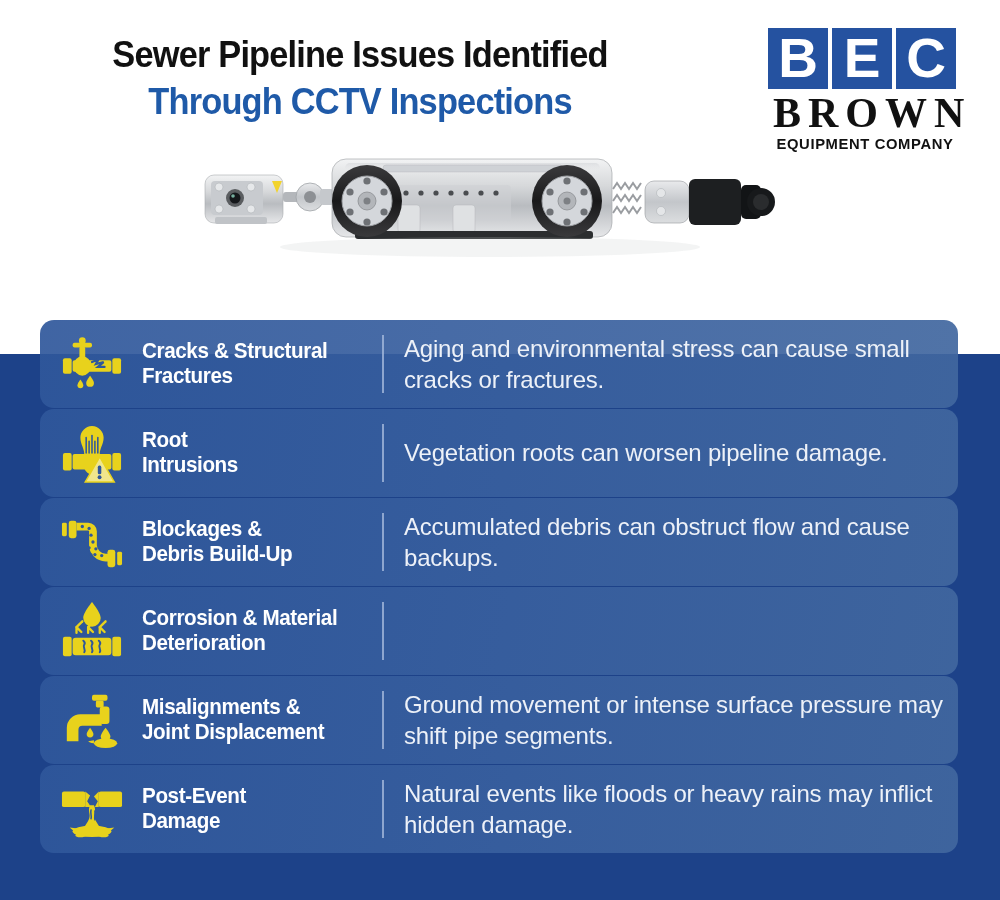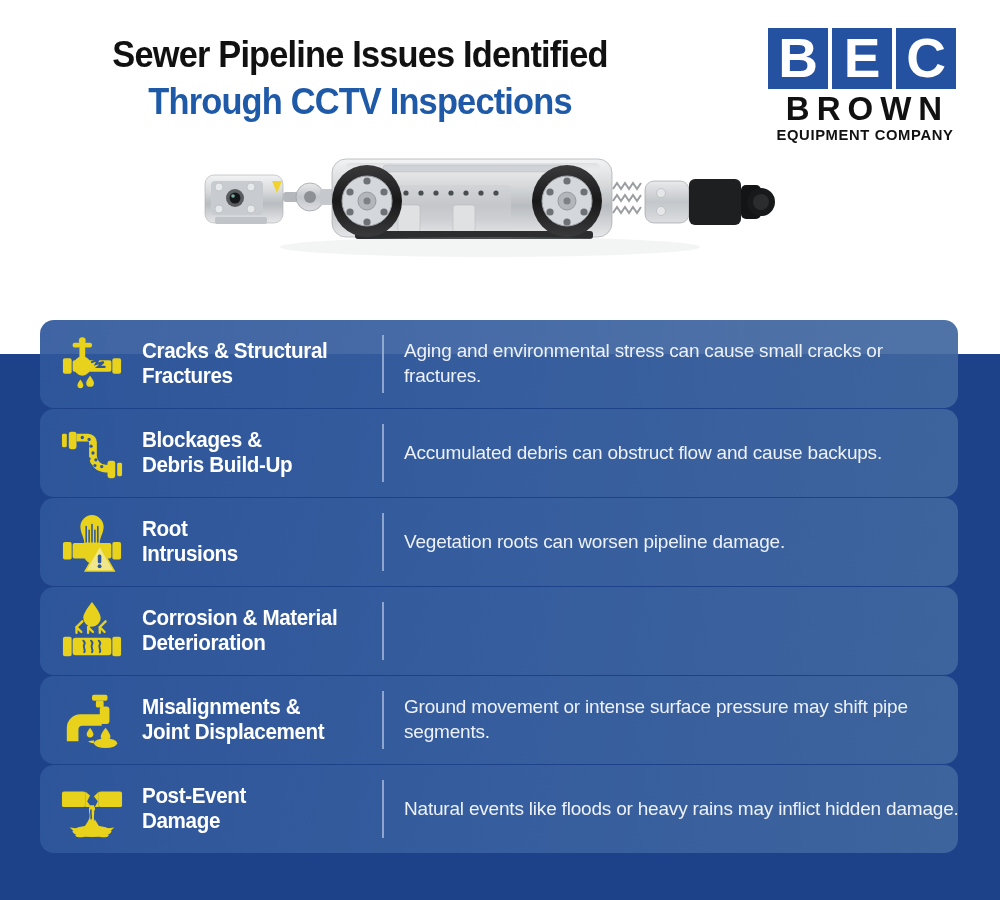--- a/index.html
+++ b/index.html
@@ -82,27 +82,27 @@
     color: #ffffff;
     font-size: 55px;
     font-weight: bold;
     line-height: 61px;
     text-align: center;
     font-family: "Liberation Sans", sans-serif;
     letter-spacing: 0px;
   }
   .logo-brown {
     margin-top: 3px;
-    font-size: 33px;
+    font-size: 42px;
     font-weight: bold;
     color: #111111;
     letter-spacing: 7px;
     text-align: center;
     line-height: 1.02;
-    font-family: Liberation Sans, sans-serif;
+    font-family: Liberation Serif, serif;
     padding-left: 5px;
   }
   .logo-sub {
     font-size: 14.5px;
     font-weight: bold;
     color: #111111;
     letter-spacing: 0.6px;
     text-align: center;
     margin-top: 1px;
     font-family: "Liberation Sans", sans-serif;
@@ -193,21 +193,21 @@
     height: 58px;
     background: #9FB4D8;
     flex: none;
     margin-right: 20px;
     opacity: 0.85;
   }
 
   .desc-cell {
     flex: 1;
     color: #EDF1F8;
-    font-size: 19px;
+    font-size: 24px;
     line-height: 1.3;
     font-family: "Liberation Sans", sans-serif;
     letter-spacing: -0.2px;
     padding-right: 40px;
     font-weight: normal;
   }
 </style>
 </head>
 <body>
 
@@ -358,20 +358,51 @@
             <path d="M30 44 c0 0 -4 5 -4 7.5 a4 4 0 0 0 8 0 C34 49 30 44 30 44 z"></path>
             <path d="M20 48 c0 0 -3 4 -3 6 a3 3 0 0 0 6 0 C23 52 20 48 20 48 z"></path>
           </svg>
         </div>
         <div class="title-cell">
           <div>Cracks &amp; Structural</div>
           <div>Fractures</div>
         </div>
         <div class="divider"></div>
         <div class="desc-cell">Aging and environmental stress can cause small cracks or fractures.</div>
+      </div>
+    </div>
+
+    <div class="row">
+      <div class="card narrow"></div>
+      <div class="row-inner">
+        <div class="icon-cell">
+          <svg width="62" height="62" viewBox="0 0 64 64" fill="#E8D21C">
+            <rect x="2" y="32" width="9" height="18" rx="2"></rect>
+            <rect x="53" y="32" width="9" height="18" rx="2"></rect>
+            <rect x="12" y="33" width="40" height="16" rx="2"></rect>
+            <path d="M32 4 c-7 0 -12 6 -12 12 c0 7 4 11 4 17 h16 c0 -6 4 -10 4 -17 c0 -6 -5 -12 -12 -12 z"></path>
+            <g stroke="#2F579B" stroke-width="1.6" fill="none" stroke-linecap="round">
+              <path d="M26 16 v16"></path>
+                <path d="M32 14 v18"></path>
+                <path d="M38 16 v16"></path>
+              <path d="M29 20 v12"></path>
+                <path d="M35 20 v12"></path>
+            </g>
+            <path d="M24 48 c2 4 4 6 8 6 s6 -2 8 -6" fill="#E8D21C"></path>
+            <path d="M40 36 L55 62 H25 Z" fill="#F0E68C" stroke="#E8D21C" stroke-width="1.5"></path>
+            <rect x="38" y="45" width="3.6" height="9" rx="1.6" fill="#2F579B"></rect>
+            <circle cx="39.8" cy="57" r="2" fill="#2F579B"></circle>
+          </svg>
+        </div>
+        <div class="title-cell">
+          <div>Root</div>
+          <div>Intrusions</div>
+        </div>
+        <div class="divider"></div>
+        <div class="desc-cell">Vegetation roots can worsen pipeline damage.</div>
       </div>
     </div>
 
     <div class="row">
       <div class="card wide"></div>
       <div class="row-inner">
         <div class="icon-cell">
           <svg width="62" height="62" viewBox="0 0 64 64" fill="#E8D21C">
             <rect x="1" y="12" width="5" height="14" rx="1.5"></rect>
             <rect x="8" y="10" width="8" height="18" rx="2.5"></rect>
@@ -397,51 +428,20 @@
         <div class="title-cell">
           <div>Blockages &amp;</div>
           <div>Debris Build-Up</div>
         </div>
         <div class="divider"></div>
         <div class="desc-cell">Accumulated debris can obstruct flow and cause backups.</div>
       </div>
     </div>
 
     <div class="row">
-      <div class="card narrow"></div>
-      <div class="row-inner">
-        <div class="icon-cell">
-          <svg width="62" height="62" viewBox="0 0 64 64" fill="#E8D21C">
-            <rect x="2" y="32" width="9" height="18" rx="2"></rect>
-            <rect x="53" y="32" width="9" height="18" rx="2"></rect>
-            <rect x="12" y="33" width="40" height="16" rx="2"></rect>
-            <path d="M32 4 c-7 0 -12 6 -12 12 c0 7 4 11 4 17 h16 c0 -6 4 -10 4 -17 c0 -6 -5 -12 -12 -12 z"></path>
-            <g stroke="#2F579B" stroke-width="1.6" fill="none" stroke-linecap="round">
-              <path d="M26 16 v16"></path>
-                <path d="M32 14 v18"></path>
-                <path d="M38 16 v16"></path>
-              <path d="M29 20 v12"></path>
-                <path d="M35 20 v12"></path>
-            </g>
-            <path d="M24 48 c2 4 4 6 8 6 s6 -2 8 -6" fill="#E8D21C"></path>
-            <path d="M40 36 L55 62 H25 Z" fill="#F0E68C" stroke="#E8D21C" stroke-width="1.5"></path>
-            <rect x="38" y="45" width="3.6" height="9" rx="1.6" fill="#2F579B"></rect>
-            <circle cx="39.8" cy="57" r="2" fill="#2F579B"></circle>
-          </svg>
-        </div>
-        <div class="title-cell">
-          <div>Root</div>
-          <div>Intrusions</div>
-        </div>
-        <div class="divider"></div>
-        <div class="desc-cell">Vegetation roots can worsen pipeline damage.</div>
-      </div>
-    </div>
-
-    <div class="row">
       <div class="card wide"></div>
       <div class="row-inner">
         <div class="icon-cell">
           <svg width="62" height="62" viewBox="0 0 64 64" fill="#E8D21C">
             <path d="M32 2 c0 0 -9 11 -9 16.5 a9 9 0 0 0 18 0 C41 13 32 2 32 2 z"></path>
             <g stroke="#E8D21C" stroke-width="2.4" fill="none" stroke-linecap="round" stroke-linejoin="round">
               <path d="M16 34 l0 -6 l5 5"></path>
                 <path d="M16 28 l6 -6"></path>
               <path d="M28 34 l0 -6 l5 5"></path>
                 <path d="M28 28 l6 -6"></path>

